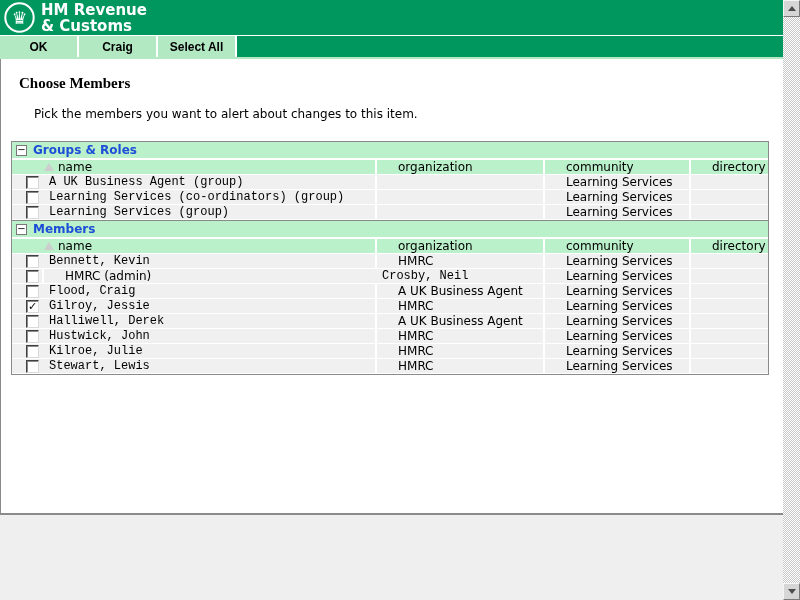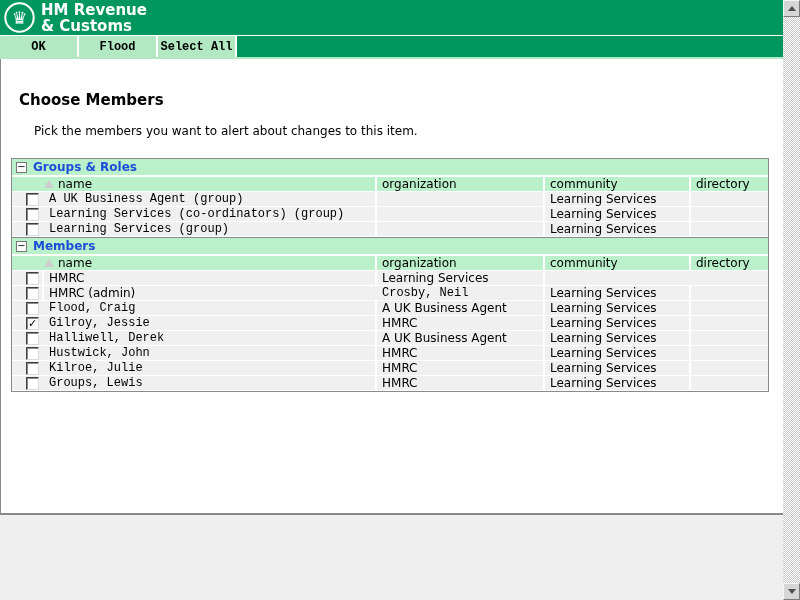--- a/index.html
+++ b/index.html
@@ -21,36 +21,36 @@
     padding-left: 3px;
   }
   .logo { width: 33px; height: 33px; margin-right: 5px; flex: 0 0 auto; }
   .brand-title { color: #ffffff; font-weight: bold; font-size: 15px; line-height: 16px; letter-spacing: 0; }
 
   
   .toolbar { height: 21px; background: var(--brand-green, #00975F); display: flex; }
   .tb-btn {
     width: 79px; background: var(--light-green-button, #B2E8C2);
     border: none; border-right: 2px solid #ffffff;
-    font-family: Liberation Mono, monospace; font-weight: bold; font-size: 12px; color: #000;
+    font-family: Liberation Sans, sans-serif; font-weight: bold; font-size: 12px; color: #000;
     display: flex; align-items: center; justify-content: center; cursor: pointer;
   }
   .tb-spacer { flex: 1; }
   .toolbar-underline { height: 2px; background: var(--light-green-button, #B2E8C2); }
 
   
   .content {
     background: #ffffff; height: 456px;
     border-left: 1px solid var(--border-gray, #8A8A8A);
     border-bottom: 2px solid var(--border-gray, #8A8A8A);
     overflow: hidden;
   }
   .bottom-gutter { flex: 1; background: #efefef; }
 
-  h1.page-title { margin: 32px 0 0 18px; font-size: 15px; font-weight: bold; color: #000; }
+  h1.page-title { margin: 16px 0 0 18px; font-size: 15px; font-weight: bold; color: #000; font-family: Liberation Serif, serif; }
   p.instruction { margin: 15px 0 0 33px; font-size: 12px; color: #000; }
 
   
   .members-table {
     margin: 20px 0 0 10px; width: 758px;
     border: 1px solid var(--border-gray, #8A8A8A);
     font-size: 12px;
   }
   .section + .section { border-top: 1px solid var(--border-gray, #8A8A8A); }
   .section-header {
@@ -70,21 +70,21 @@
     display: grid;
     grid-template-columns: 30px 333px 168px 146px 1fr;
     align-items: center;
     height: 15px; border-bottom: 1px solid #ffffff;
   }
   .header-row { background: var(--light-green-bar, #BAF0CA); }
   .data-row { background: var(--row-gray, #F0F0F0); }
   .cell { height: 100%; display: flex; align-items: center; overflow: hidden; white-space: nowrap; }
   .c-name { padding-left: 2px; }
   .data-row .c-name { padding-left: 7px; font-family: Liberation Mono, monospace; }
-  .c-org, .c-comm, .c-dir { border-left: 2px solid #ffffff; padding-left: 5px; }
+  .c-org, .c-comm, .c-dir { border-left: 2px solid #ffffff; padding-left: 21px; }
   .c-check { padding-left: 14px; }
 
   .sort-tri {
     width: 0; height: 0; margin-right: 4px;
     border-left: 5px solid transparent; border-right: 5px solid transparent;
     border-bottom: 8px solid #cdcdcd;
   }
   .checkbox {
     width: 13px; height: 13px; background: #ffffff;
     border: 1px solid; border-color: #404040 #d9d9d9 #d9d9d9 #404040;
@@ -124,21 +124,21 @@
         <text x="18" y="25.5" font-size="19" fill="#ffffff" text-anchor="middle" font-family="DejaVu Sans, sans-serif">♛</text>
       </svg>
       <div class="brand-title">
         <div>HM Revenue</div>
         <div>&amp; Customs</div>
       </div>
     </div>
 
     <div class="toolbar">
       <button class="tb-btn">OK</button>
-      <button class="tb-btn">Flood</button>
+      <button class="tb-btn">Craig</button>
       <button class="tb-btn">Select All</button>
       <div class="tb-spacer"></div>
     </div>
     <div class="toolbar-underline"></div>
 
     <div class="content">
       <h1 class="page-title">Choose Members</h1>
       <p class="instruction">Pick the members you want to alert about changes to this item.</p>
 
       <div class="members-table">
@@ -214,20 +214,21 @@
               </div>
       <div class="cell c-dir">
                 <span class="col-label">directory</span>
               </div>
     </div>
 
   <div class="row data-row">
     <div class="cell c-check">
                 <span class="checkbox"></span>
               </div>
+    <div class="cell c-name v-name">Bennett, Kevin</div>
     <div class="cell c-org v-org">HMRC</div>
     <div class="cell c-comm v-comm">Learning Services</div>
     <div class="cell c-dir v-dir"></div>
   </div>
 
   <div class="row data-row">
     <div class="cell c-check">
                 <span class="checkbox"></span>
               </div>
     <div class="cell c-org v-org">HMRC (admin)</div>
@@ -283,21 +284,21 @@
     <div class="cell c-name v-name">Kilroe, Julie</div>
     <div class="cell c-org v-org">HMRC</div>
     <div class="cell c-comm v-comm">Learning Services</div>
     <div class="cell c-dir v-dir"></div>
   </div>
 
   <div class="row data-row">
     <div class="cell c-check">
                 <span class="checkbox"></span>
               </div>
-    <div class="cell c-name v-name">Groups, Lewis</div>
+    <div class="cell c-name v-name">Stewart, Lewis</div>
     <div class="cell c-org v-org">HMRC</div>
     <div class="cell c-comm v-comm">Learning Services</div>
     <div class="cell c-dir v-dir"></div>
   </div>
 </div>
 </div>
     </div>
 
     <div class="bottom-gutter"></div>
   </div>

